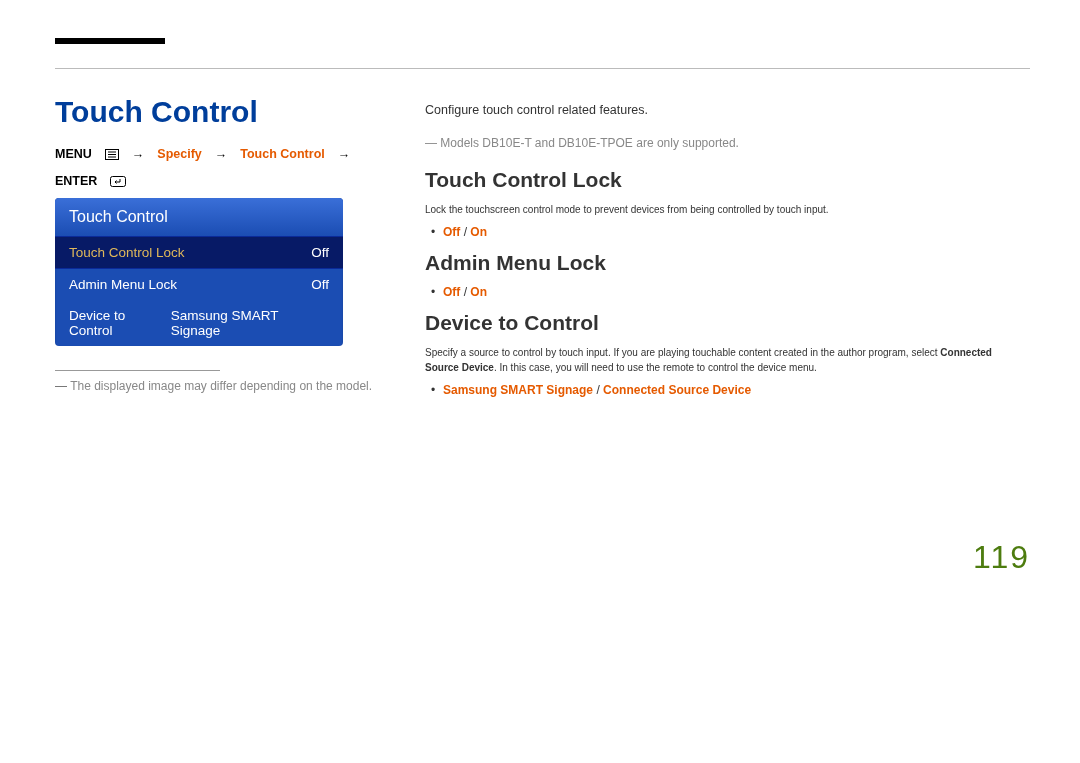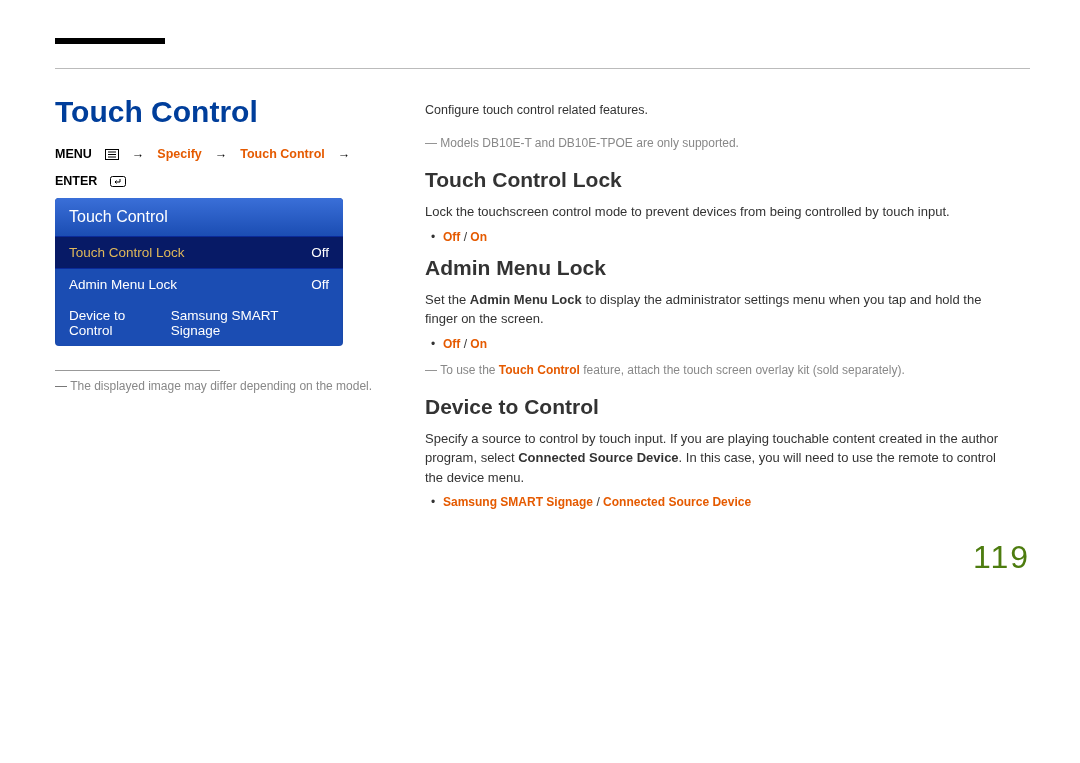--- a/index.html
+++ b/index.html
@@ -25,21 +25,21 @@
   .img-note { font-size: 12px; color: #888; }
   .img-note::before { content: "― "; color: #666; }
 
   .intro { font-size: 12.5px; margin-bottom: 19px; }
   .note-line { font-size: 12px; color: #888; margin-bottom: 18px; }
   .note-line::before { content: "― "; color: #888; }
   .note-line .orange { color: #e55a00; }
 
   h2.sub { color: #333; font-size: 21px; font-weight: 600; margin-top: 10px; margin-bottom: 10px; }
   h2.sub.first { margin-top: 0; }
-  p.desc { font-size: 13px; line-height: 1.5; margin-bottom: 8px; }
+  p.desc { font-size: 10px; line-height: 1.5; margin-bottom: 8px; }
   p.desc .bold { font-weight: 600; }
   ul.opts { list-style: none; margin-bottom: 12px; }
   ul.opts li { font-size: 12px; padding-left: 18px; position: relative; }
   ul.opts li::before { content: "•"; position: absolute; left: 6px; top: 0; }
   .opt-orange { color: #e55a00; font-weight: 600; }
   .slash { color: #333; }
 
   .page-num { position: absolute; right: 50px; bottom: 30px; font-size: 32px; color: #4d7c0f; font-weight: 300; letter-spacing: 2px; }
 </style>
 </head>
@@ -101,25 +101,23 @@
       <p class="intro">Configure touch control related features.</p>
       <p class="note-line">Models DB10E-T and DB10E-TPOE are only supported.</p>
 
       <h2 class="sub first">Touch Control Lock</h2>
       <p class="desc">Lock the touchscreen control mode to prevent devices from being controlled by touch input.</p>
       <ul class="opts">
         <li><span class="opt-orange">Off</span> <span class="slash">/</span> <span class="opt-orange">On</span></li>
       </ul>
 
       <h2 class="sub">Admin Menu Lock</h2>
-      <p class="desc"><span>Set the </span><span class="bold">Admin Menu Lock</span><span> to display the administrator settings menu when you tap and hold the finger on the screen.</span></p>
       <ul class="opts">
         <li><span class="opt-orange">Off</span> <span class="slash">/</span> <span class="opt-orange">On</span></li>
       </ul>
-      <p class="note-line"><span>To use the </span><span class="orange" style="font-weight:600">Touch Control</span><span> feature, attach the touch screen overlay kit (sold separately).</span></p>
 
       <h2 class="sub">Device to Control</h2>
       <p class="desc"><span>Specify a source to control by touch input. If you are playing touchable content created in the author program, select </span><span class="bold">Connected Source Device</span><span>. In this case, you will need to use the remote to control the device menu.</span></p>
       <ul class="opts">
         <li><span class="opt-orange">Samsung SMART Signage</span> <span class="slash">/</span> <span class="opt-orange">Connected Source Device</span></li>
       </ul>
     </div>
   </div>
 
   <div class="page-num">119</div>

